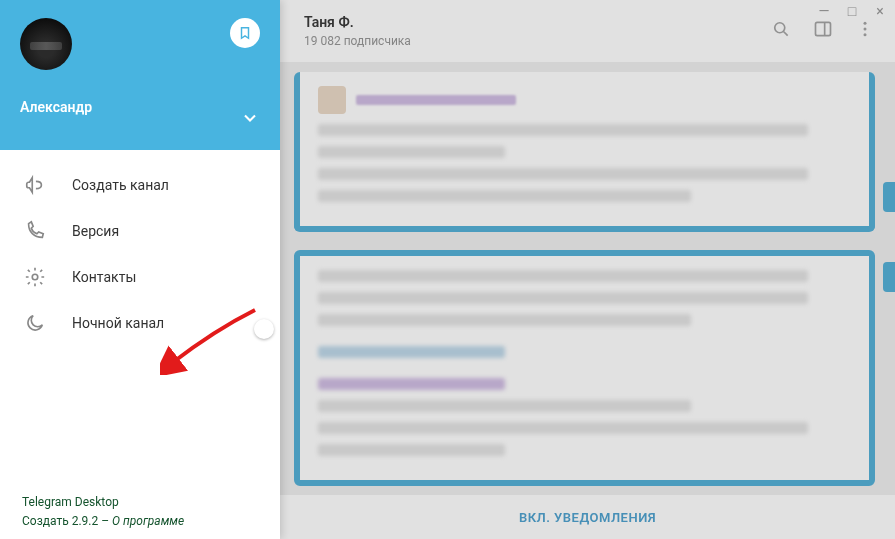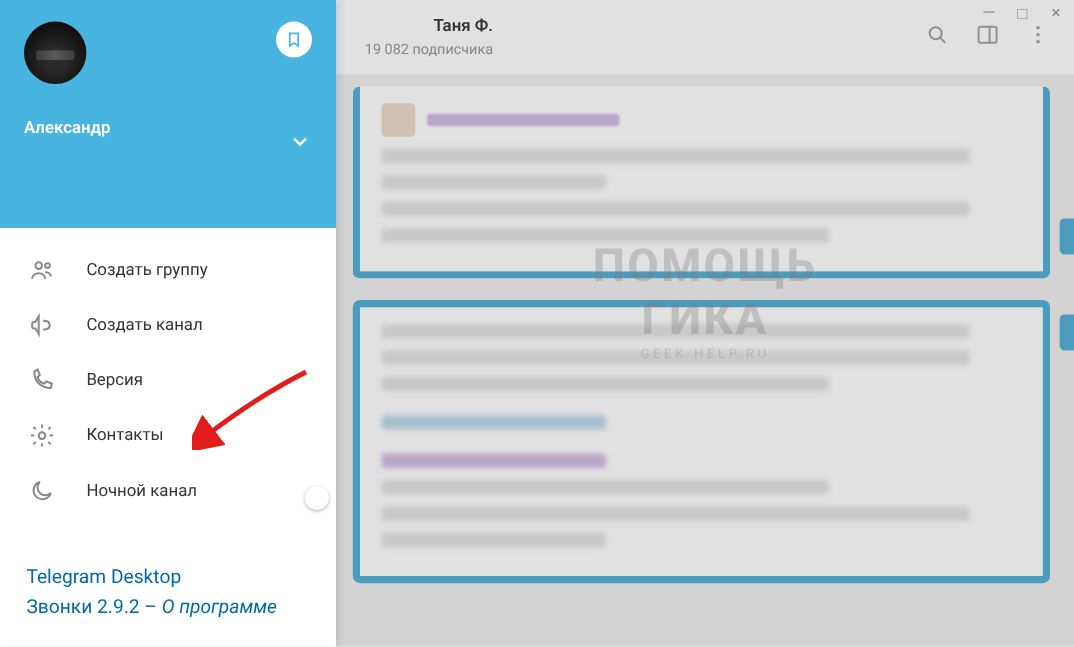--- a/index.html
+++ b/index.html
@@ -40,21 +40,21 @@
       width: 280px;
       height: 100%;
       background: #fff;
       display: flex;
       flex-direction: column;
       box-shadow: 2px 0 8px rgba(0,0,0,0.15);
       z-index: 50;
     }
     .sidebar-header {
       background: #48b4e0;
-      height: 190px;
+      height: 150px;
       padding: 18px 20px 16px 20px;
       position: relative;
       color: #fff;
     }
     .avatar-row {
       display: flex;
       justify-content: space-between;
       align-items: flex-start;
     }
     .avatar {
@@ -142,23 +142,23 @@
       position: absolute;
       left: -2px;
       top: -4px;
       width: 20px;
       height: 20px;
       background: #fff;
       border-radius: 50%;
       box-shadow: 0 1px 3px rgba(0,0,0,0.3);
     }
     .sidebar-footer {
-      padding: 16px 22px 20px 22px;
-      font-size: 16px;
-      color: #0369a1;
+      padding: 16px 22px 8px 22px;
+      font-size: 12px;
+      color: #14532d;
       line-height: 1.6;
     }
     .sidebar-footer .about-link { cursor:pointer;font-style:italic; }
     
     .main {
       flex: 1;
       background: #ededed;
       position: relative;
       display: flex;
       flex-direction: column;
@@ -171,21 +171,20 @@
       z-index: 40;
     }
     .chat-header {
       height: 62px;
       background: #fff;
       display: flex;
       align-items: center;
       padding: 0 20px 0 24px;
       justify-content: space-between;
       position:relative;
-      text-align:right;
     }
     .chat-title-block .title {
       font-size: 14px;
       font-weight: 600;
       color: #222;
     }
     .chat-title-block .sub {
       font-size: 12px;
       color: #8a8a8a;
       margin-top: 4px;
@@ -309,31 +308,20 @@
         <div class="chevron">
           <svg width="20" height="20" viewBox="0 0 24 24" fill="none" stroke="currentColor" stroke-width="2.5">
             <polyline points="6 9 12 15 18 9"></polyline>
           </svg>
         </div>
       </div>
     </div>
 
     <div class="menu-list">
 
-      <div class="menu-item">
-        <span class="menu-icon">
-          <svg width="22" height="22" viewBox="0 0 24 24" fill="none" stroke="currentColor" stroke-width="1.8">
-            <circle cx="9" cy="8" r="3"></circle>
-            <path d="M3 20c0-3 3-5 6-5s6 2 6 5"></path>
-            <circle cx="17" cy="8" r="2.2"></circle>
-            <path d="M15 14c2.5 0 5 1.5 5 4"></path>
-          </svg>
-        </span>
-        <span>Создать группу</span>
-      </div>
 
       <div class="menu-item">
         <span class="menu-icon">
           <svg width="22" height="22" viewBox="0 0 24 24" fill="none" stroke="currentColor" stroke-width="1.8">
             <path d="M3 11v2a2 2 0 0 0 2 2h1l3 5v-16l-3 5H5a2 2 0 0 0-2 2z"></path>
             <path d="M13 8c3 0 6 1 6 4s-3 4-6 4"></path>
           </svg>
         </span>
         <span>Создать канал</span>
       </div>
@@ -368,21 +356,21 @@
         <span class="toggle">
           <span class="toggle-track"><span class="toggle-thumb"></span></span>
         </span>
       </div>
 
     </div>
 
     <div class="sidebar-footer">
       <div>Telegram Desktop</div>
       <div>
-        <span>Звонки </span><span>2.9.2</span><span> – </span><span class="about-link">О программе</span>
+        <span>Создать </span><span>2.9.2</span><span> – </span><span class="about-link">О программе</span>
       </div>
     </div>
   </div>
 
   <div class="main">
     <div class="chat-header">
       <div class="chat-title-block">
         <div class="title">Таня Ф.</div>
         <div class="sub">19 082 подписчика</div>
       </div>
@@ -430,26 +418,24 @@
         <div class="blur-line short link"></div>
         <div style="height:10px"></div>
         <div class="blur-line short" style="background:#cbb5e0;"></div>
         <div class="blur-line med"></div>
         <div class="blur-line long"></div>
         <div class="blur-line short"></div>
         <div class="side-thumb" style="top:6px;"></div>
       </div>
     </div>
 
-
-    <div class="watermark">
-      <div class="big">ПОМОЩЬ</div>
-      <div class="big">ГИКА</div>
-      <div class="small">GEEK-HELP.RU</div>
-    </div>
+    <div class="chat-footer">
+      <span>ВКЛ. УВЕДОМЛЕНИЯ</span>
+    </div>
+
 
     <div class="main-overlay"></div>
   </div>
 </div>
 
 <div class="arrow-annotation">
   <svg width="100" height="70" viewBox="0 0 100 70">
     <defs>
       <marker id="ah" markerWidth="8" markerHeight="8" refX="2" refY="4" orient="auto">
         <polygon points="0 0, 8 4, 0 8" fill="#e21b1b"></polygon>

